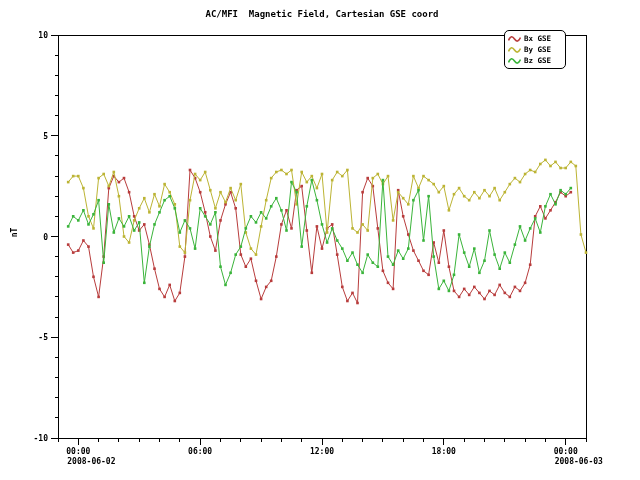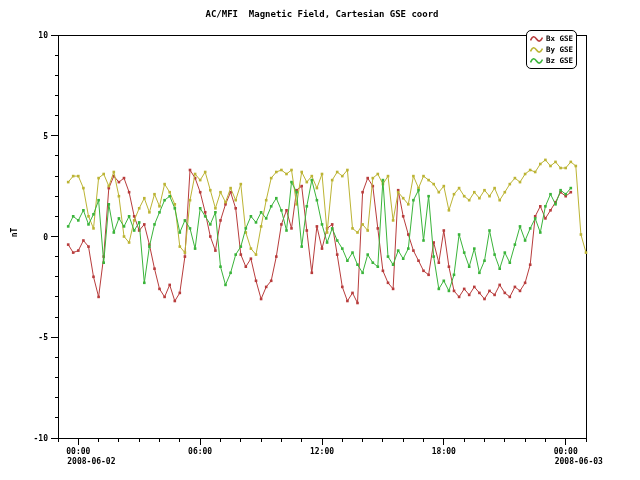--- a/index.html
+++ b/index.html
@@ -3,22 +3,22 @@
 <meta charset="utf-8">
 <style>
   html,body{margin:0;padding:0;background:#ffffff;}
   #window{position:relative;width:640px;height:480px;background:#ffffff;overflow:hidden;
           font-family:"DejaVu Sans Mono", monospace;color:#000;}
   #chart-title{position:absolute;left:58px;top:9px;width:528px;text-align:center;
                font-size:9px;font-weight:bold;white-space:pre;}
   #plot-svg{position:absolute;left:0;top:0;}
   #y-axis-label{position:absolute;left:10px;top:228px;font-size:8px;font-weight:bold;
                 transform:rotate(-90deg);transform-origin:center;}
-  #legend{position:absolute;left:526px;top:30px;background:#fff;border:1px solid #000;
-          border-radius:5px;padding:2px 3px 2px 3px;display:flex;flex-direction:column;}
+  #legend{position:absolute;left:504px;top:30px;background:#fff;border:1px solid #000;
+          border-radius:5px;padding:2px 14px 2px 3px;display:flex;flex-direction:column;}
   .legend-row{display:flex;align-items:center;height:11px;gap:3px;}
   .legend-label{font-size:7.5px;font-weight:bold;line-height:11px;white-space:pre;}
   svg text{font-family:"DejaVu Sans Mono", monospace;font-weight:bold;}
 </style>
 </head>
 <body>
 
 <div id="window">
   <div id="chart-title">AC/MFI  Magnetic Field, Cartesian GSE coord</div>
   <svg id="plot-svg" width="640" height="480">

